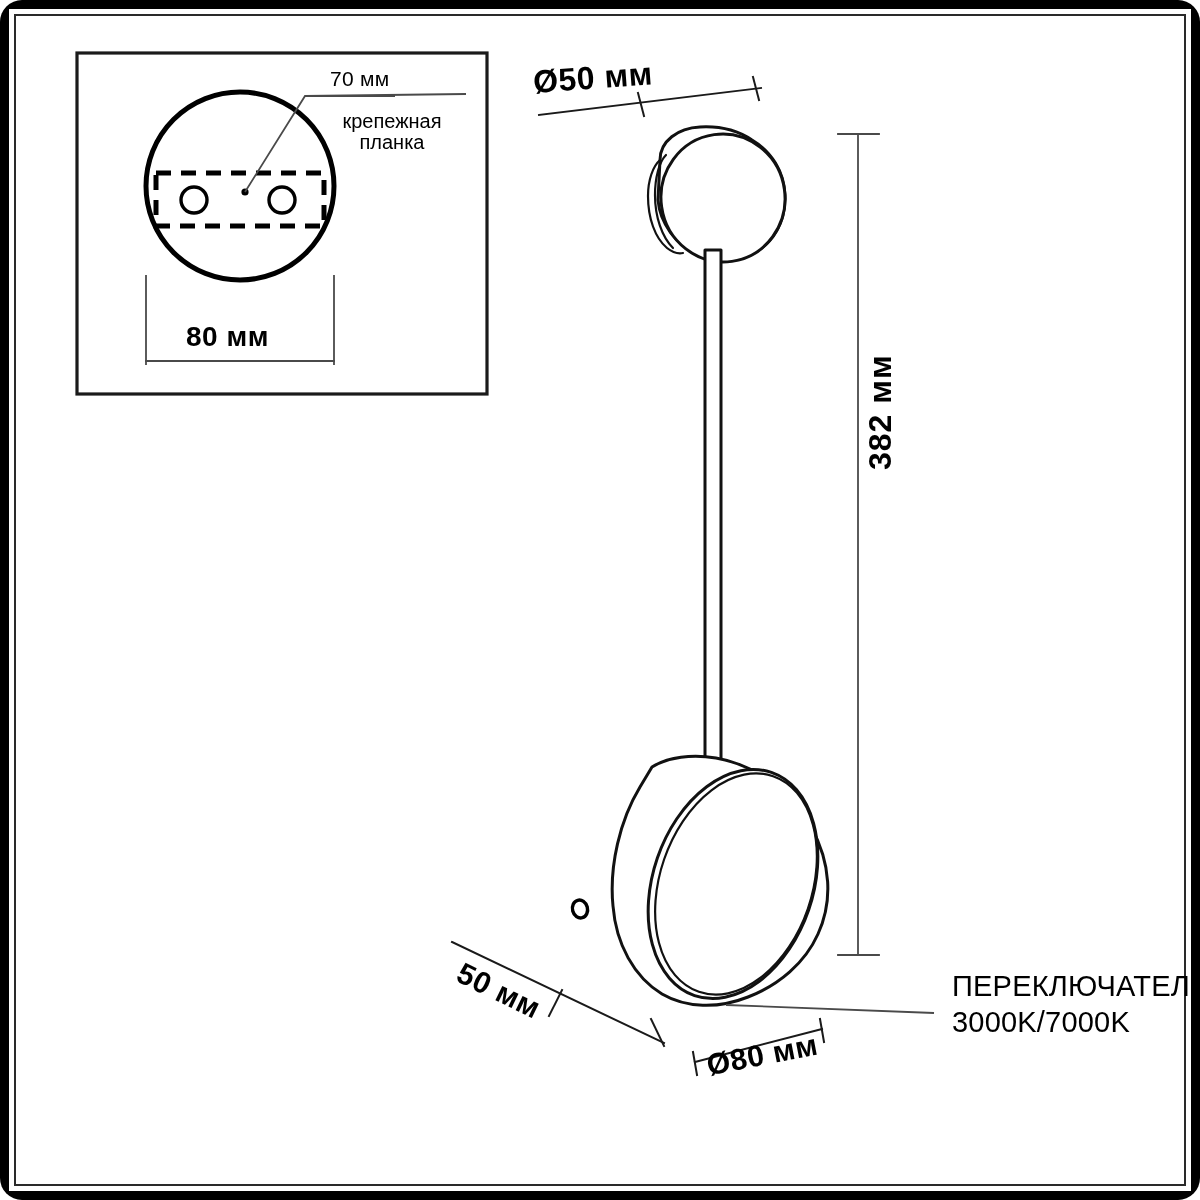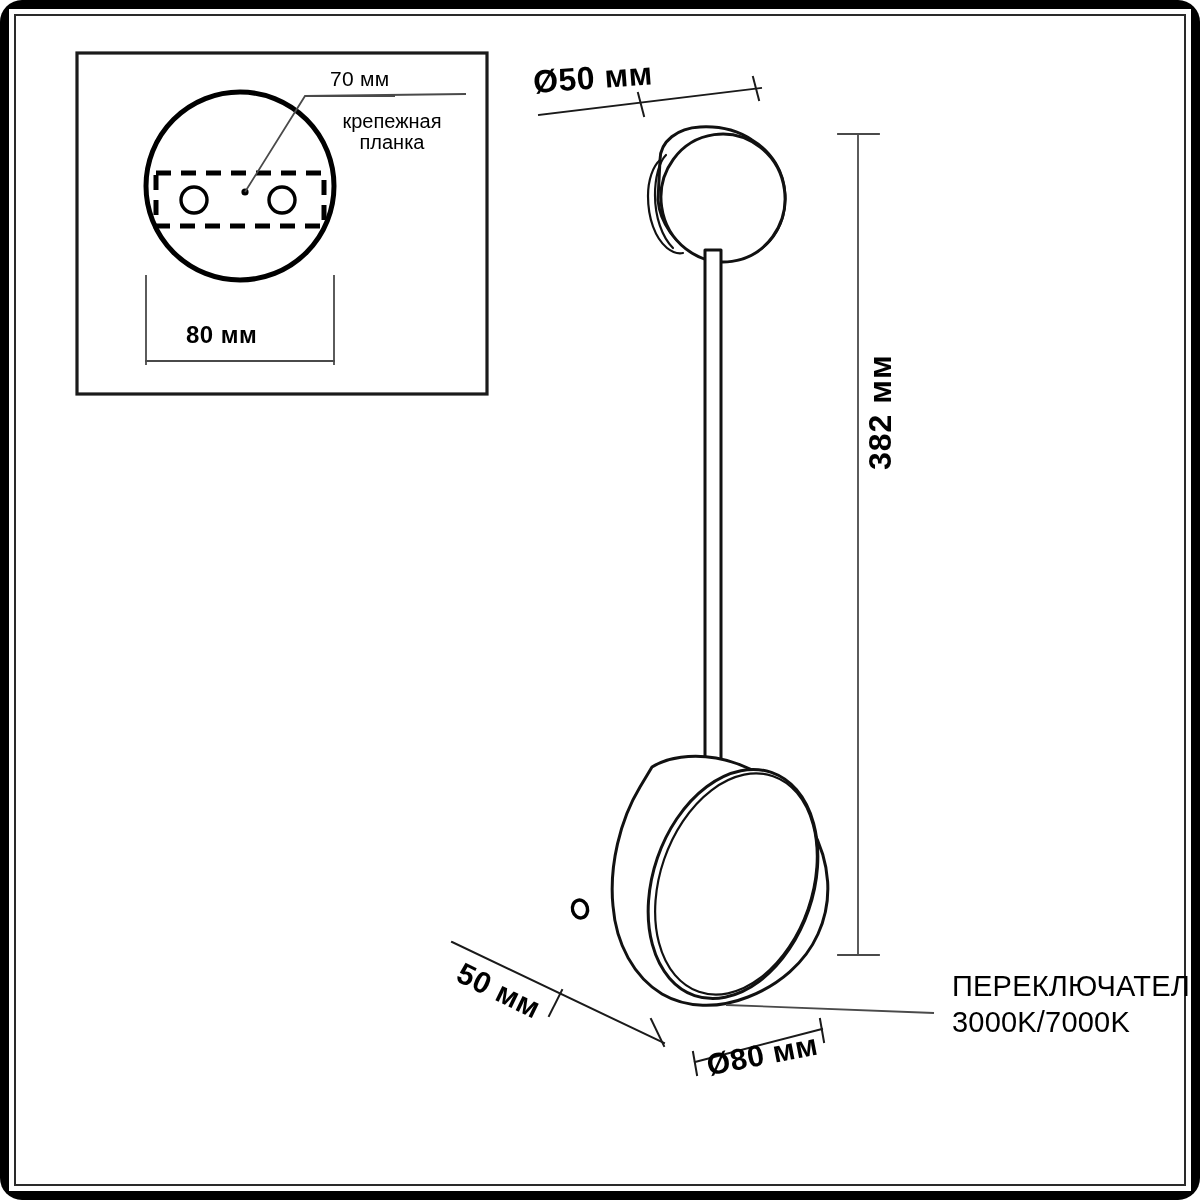--- a/index.html
+++ b/index.html
@@ -106,21 +106,21 @@
     left: 312px; top: 95px;
     font-size: 20px;
     font-weight: 400;
     text-align: center;
     width: 160px;
     white-space: normal;
     margin-top: 16px;
   }
   .t-80 {
     left: 186px; top: 322px;
-    font-size: 24px;
+    font-size: 28px;
     font-weight: 700;
     letter-spacing: 0.5px;
   }
   .t-d50 {
     left: 532px; top: 66px;
     font-size: 32px;
     font-weight: 700;
     letter-spacing: 0.5px;
     transform: rotate(-4.2deg);
     transform-origin: left top;

